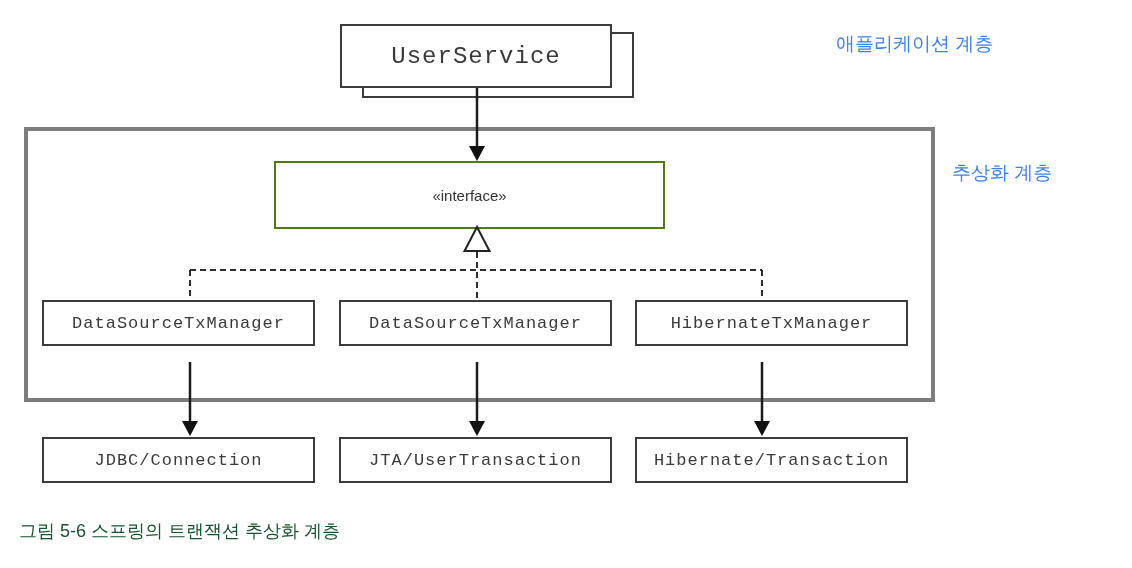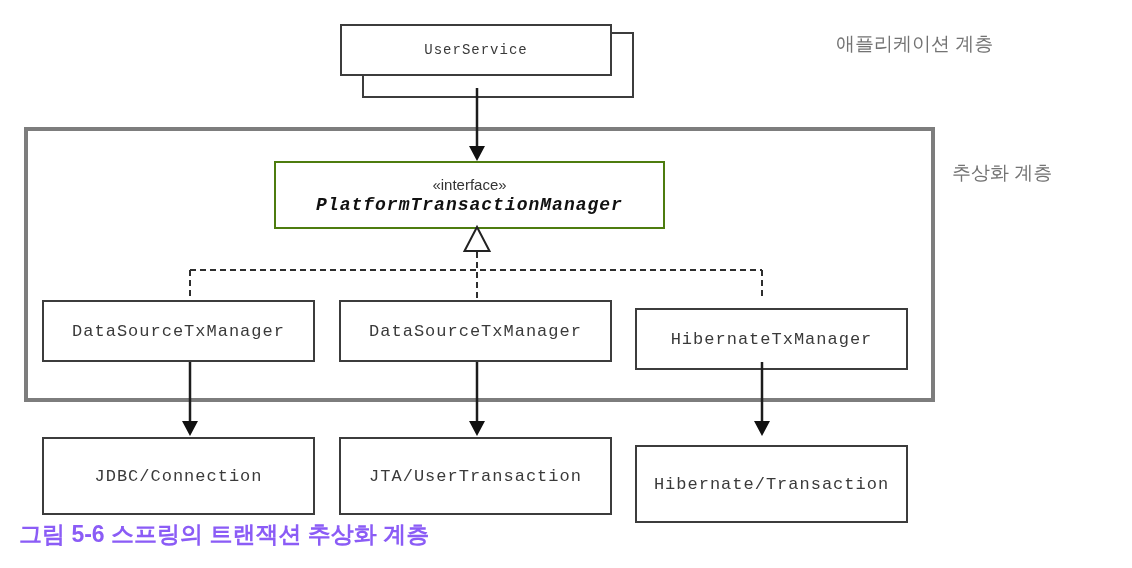--- a/index.html
+++ b/index.html
@@ -16,21 +16,21 @@
     background: #ffffff;
     border: 2px solid #3c3c3c;
     display: flex; align-items: center; justify-content: center;
     font-family: "Liberation Mono", "DejaVu Sans Mono", monospace;
     font-size: 17px; color: #3a3a3a;
     letter-spacing: 1px;
     white-space: nowrap;
   }
 
   .us-back  { left: 362px; top: 32px;  width: 272px; height: 66px; }
-  .us-front { left: 340px; top: 24px;  width: 272px; height: 52px; font-size: 14px; }
+  .us-front { left: 340px; top: 24px;  width: 272px; height: 64px; font-size: 24px; }
 
   .layer-frame {
     position: absolute;
     left: 24px; top: 127px; width: 911px; height: 275px;
     border: 4px solid #7d7d7d;
     background: transparent;
   }
 
   .iface-box {
     position: absolute;
@@ -43,39 +43,39 @@
   .iface-stereotype {
     font-family: "Liberation Sans", sans-serif;
     font-size: 15px; color: #333333; letter-spacing: 0;
   }
   .iface-name {
     font-family: "Liberation Mono", "DejaVu Sans Mono", monospace;
     font-weight: bold; font-style: italic;
     font-size: 18px; color: #111111; letter-spacing: 1px;
   }
 
-  .row-mid  { top: 300px; height: 62px; }
-  .row-bot  { top: 437px; height: 78px; }
+  .row-mid  { top: 300px; height: 46px; }
+  .row-bot  { top: 437px; height: 46px; }
   .col-1 { left: 42px;  width: 273px; }
   .col-2 { left: 339px; width: 273px; }
-  .col-3 { left: 635px; width: 273px; margin-top: 8px; }
+  .col-3 { left: 635px; width: 273px; }
 
   .layer-label {
     position: absolute;
-    font-size: 19px; color: #737373;
+    font-size: 19px; color: #3b82f6;
     white-space: nowrap;
   }
   .label-app  { left: 836px; top: 31px; }
   .label-abs  { left: 952px; top: 160px; text-align: right; }
   .label-tx   { left: 930px; top: 457px; }
 
   .caption {
     position: absolute;
     left: 19px; top: 519px;
-    font-size: 23px; font-weight: bold; color: #8b5cf6;
+    font-size: 18px; font-weight: normal; color: #14532d;
     white-space: nowrap;
   }
 
   svg.connectors {
     position: absolute; left: 0; top: 0;
     width: 1132px; height: 568px;
     pointer-events: none;
   }
 </style>
 </head>
@@ -85,21 +85,20 @@
 
   <div class="layer-frame"></div>
 
   <div class="uml-box us-back"></div>
   <div class="uml-box us-front">
     <span>UserService</span>
   </div>
 
   <div class="iface-box">
     <span class="iface-stereotype">«interface»</span>
-    <span class="iface-name">PlatformTransactionManager</span>
   </div>
 
   <div class="uml-box row-mid col-1">
     <span>DataSourceTxManager</span>
   </div>
   <div class="uml-box row-mid col-2">
     <span>DataSourceTxManager</span>
   </div>
   <div class="uml-box row-mid col-3">
     <span>HibernateTxManager</span>

